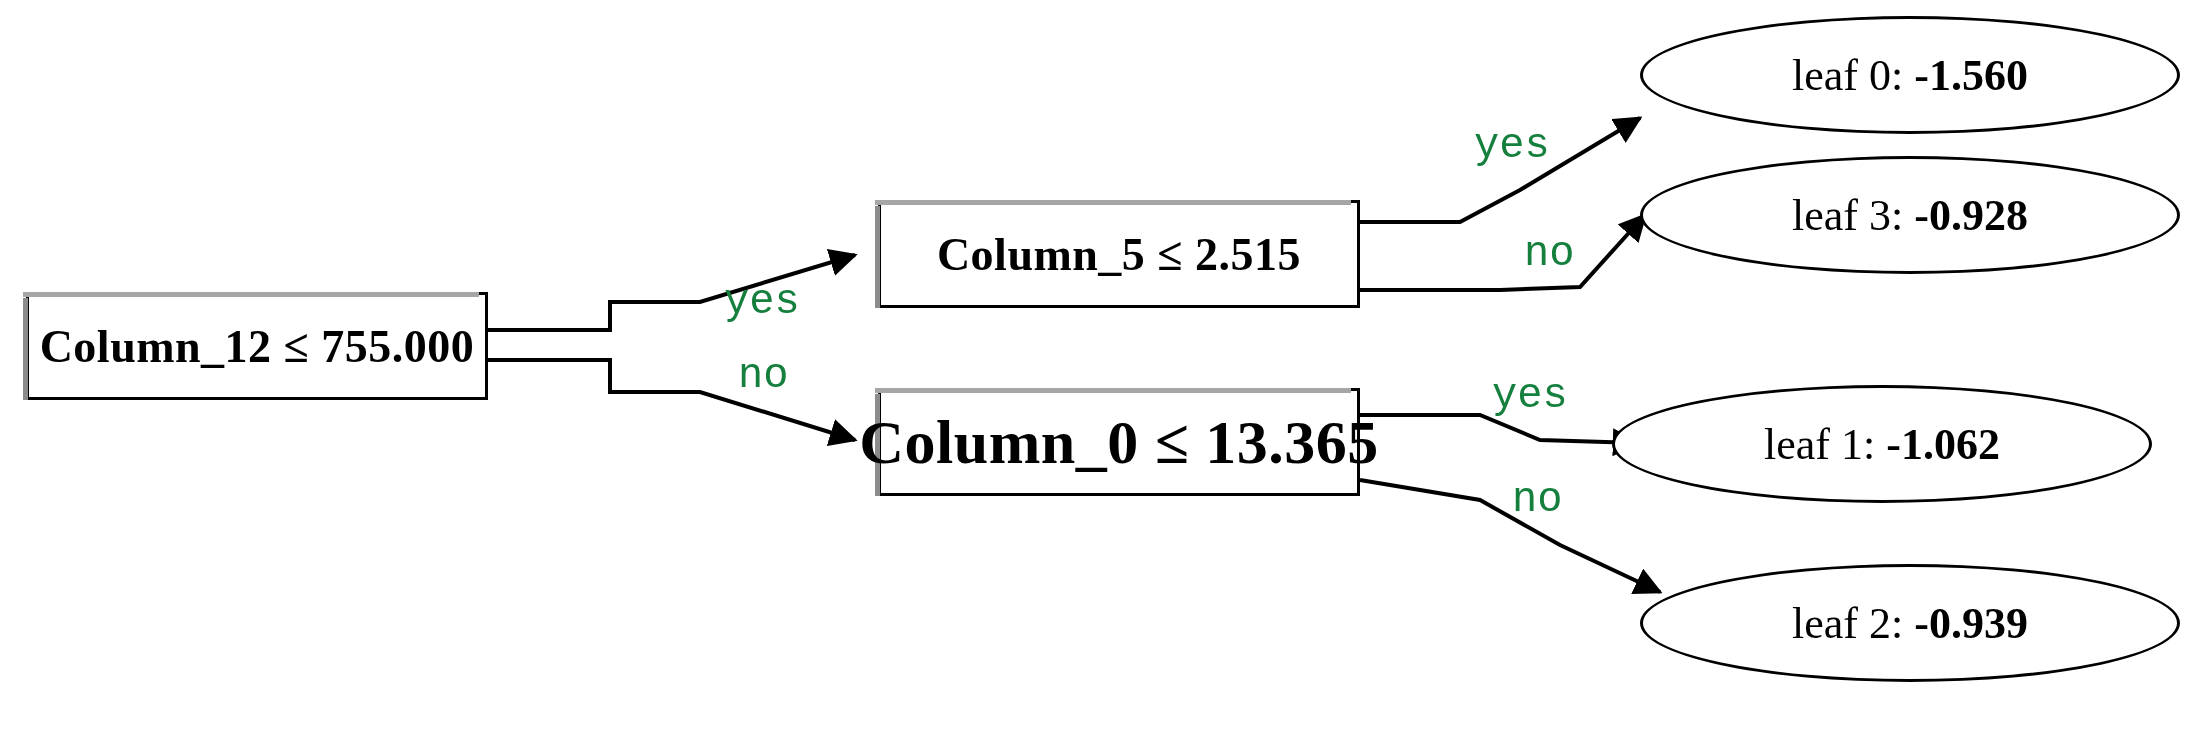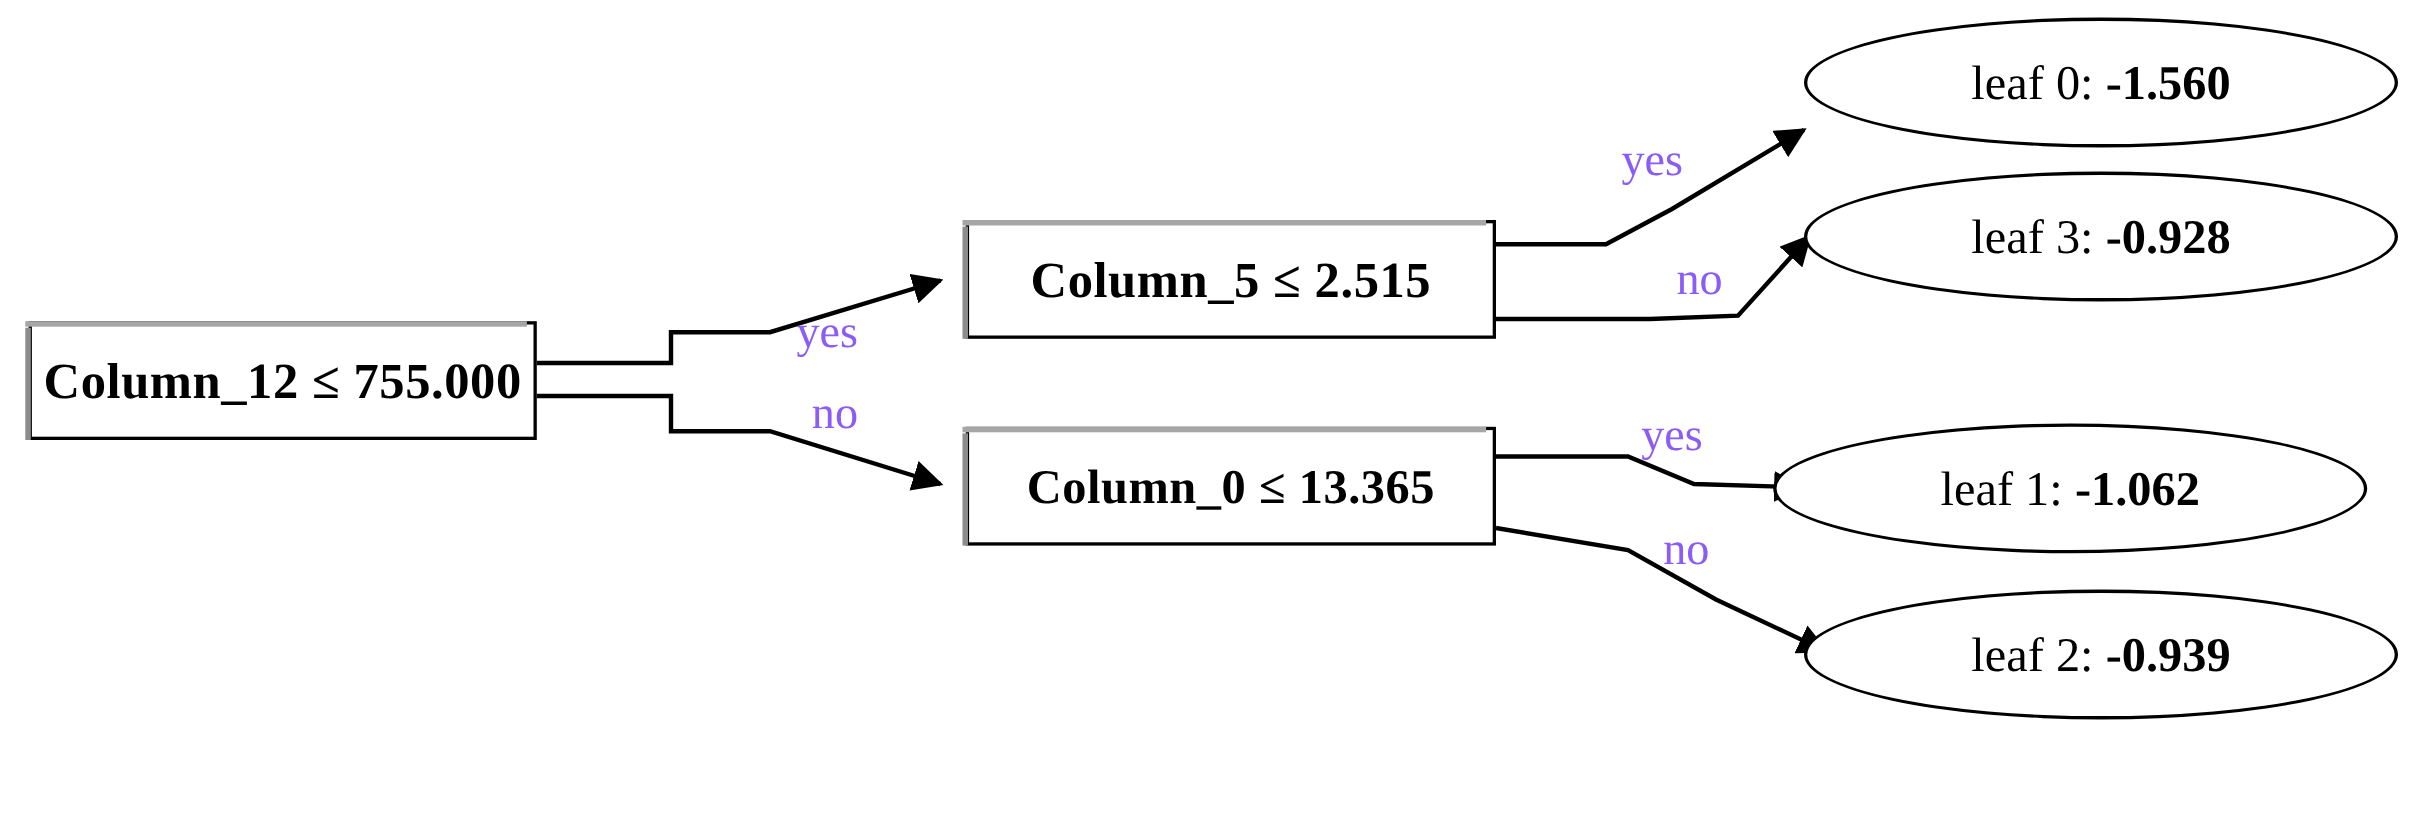--- a/index.html
+++ b/index.html
@@ -77,24 +77,25 @@
   .leaf-label {
     white-space: nowrap;
     font-weight: normal;
   }
   .leaf-label .leaf-value {
     font-weight: bold;
   }
   
   .edge-label {
     position: absolute;
-    color: #8b5cf6;
+    color: #15803d;
     font-weight: normal;
     white-space: nowrap;
     z-index: 4;
+    font-family: Liberation Mono, monospace;
   }
 </style>
 </head>
 <body>
 
 <div id="canvas">
 
   <svg id="edges" viewBox="0 0 2190 755" width="2190" height="755" xmlns="http://www.w3.org/2000/svg">
     <defs>
       <marker id="arrow" viewBox="0 0 10 10" refX="9" refY="5" markerWidth="7" markerHeight="7" orient="auto-start-reverse">
@@ -141,21 +142,21 @@
     <span class="shadow-l"></span>
     <span class="node-label">Column_12 ≤ 755.000</span>
   </div>
 
   <div class="node-box" style="left:878px; top:200px; width:482px; height:108px; font-size:46px;font-family:Liberation Serif, serif;">
     <span class="shadow-t"></span>
     <span class="shadow-l"></span>
     <span class="node-label">Column_5 ≤ 2.515</span>
   </div>
 
-  <div class="node-box" style="left:878px; top:388px; width:482px; height:108px; font-size:44px;">
+  <div class="node-box" style="left:878px; top:388px; width:482px; height:108px; font-size:62px;">
     <span class="shadow-t"></span>
     <span class="shadow-l"></span>
     <span class="node-label">Column_0 ≤ 13.365</span>
   </div>
 
   <div class="leaf-node" style="left:1640px; top:16px; width:540px; height:118px; font-size:44px;">
     <span class="leaf-label">
       <span>leaf 0:</span>
       <span class="leaf-value">-1.560</span>
     </span>
@@ -168,20 +169,20 @@
     </span>
   </div>
 
   <div class="leaf-node" style="left:1612px; top:385px; width:540px; height:118px; font-size:44px;">
     <span class="leaf-label">
       <span>leaf 1:</span>
       <span class="leaf-value">-1.062</span>
     </span>
   </div>
 
-  <div class="leaf-node" style="left:1640px; top:536px; width:540px; height:118px; font-size:44px;">
+  <div class="leaf-node" style="left:1640px; top:564px; width:540px; height:118px; font-size:44px;">
     <span class="leaf-label">
       <span>leaf 2:</span>
       <span class="leaf-value">-0.939</span>
     </span>
   </div>
 
 </div>
 
 </body></html>

